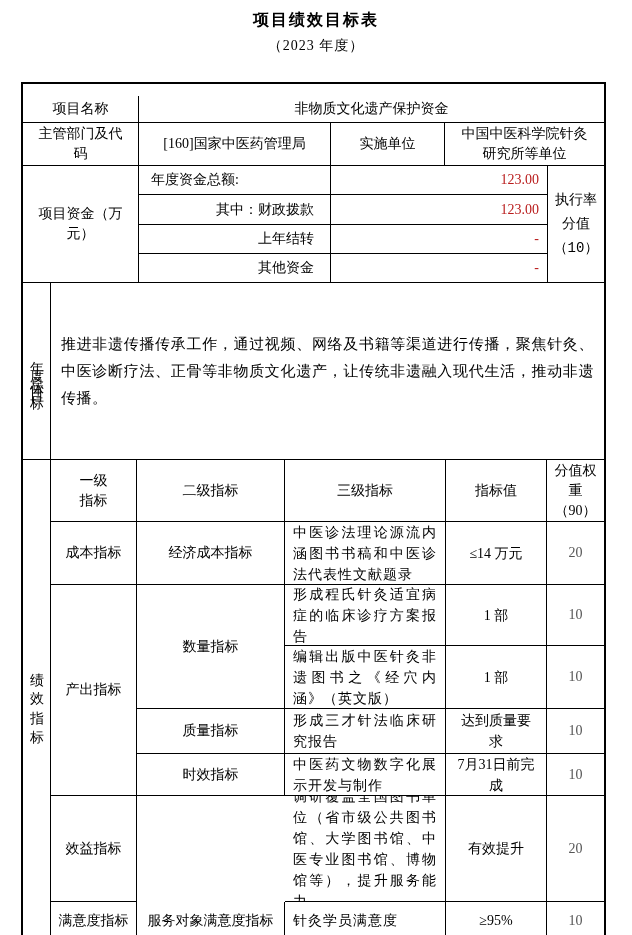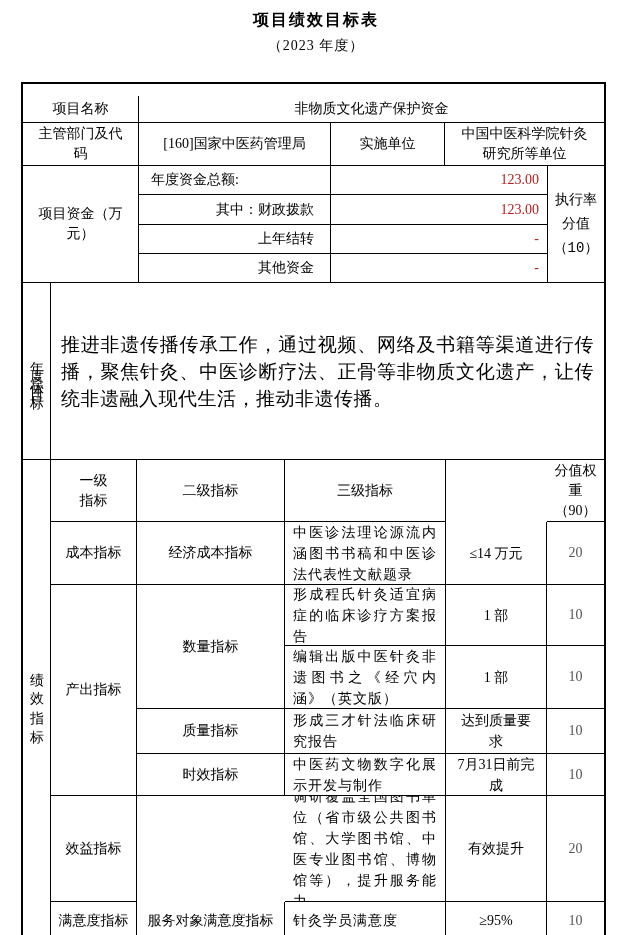--- a/index.html
+++ b/index.html
@@ -39,21 +39,21 @@
   .vert6 { letter-spacing:7px; }
   .vert4 { letter-spacing:19px; }
 
   .fname { justify-content:flex-start; }
   .fname .tx { text-align:right; padding-right:16px; }
   .fname-first .tx { text-align:left; padding-left:12px; }
   .fval .tx { text-align:right; padding-right:8px; color:#b91c1c; }
   .num { color:#555; }
   .wrap2 .tx { padding:0 12px; }
 
-  .goal .tx { text-align:justify; padding:0 10px; font-size:19px; line-height:27px; letter-spacing:0.5px; }
+  .goal .tx { text-align:justify; padding:0 10px; font-size:15px; line-height:27px; letter-spacing:0.5px; }
   .l3 .tx { text-align:justify; padding:0 8px; line-height:21px; letter-spacing:1px; }
   .val .tx { padding:0 10px; line-height:21px; }
   .rate { line-height:24px;font-family:Liberation Mono, monospace; }
   .hwt { line-height:20px; }
 </style>
 </head>
 <body>
 
 <div class="doc-title">项目绩效目标表</div>
 <div class="doc-subtitle">（2023 年度）</div>
@@ -137,20 +137,23 @@
       </div>
 
     <div class="cell pre" style="grid-area:1/2/2/3"><div class="tx">一级
 指标</div></div>
     <div class="cell" style="grid-area:1/3/2/4">
         <div class="tx">二级指标</div>
       </div>
     <div class="cell" style="grid-area:1/4/2/5">
         <div class="tx">三级指标</div>
       </div>
+    <div class="cell" style="grid-area:1/5/2/6">
+        <div class="tx">指标值</div>
+      </div>
     <div class="cell last pre hwt" style="grid-area:1/6/2/7"><div class="tx">分值权
 重
 （90）</div></div>
 
     <div class="cell" style="grid-area:2/3/3/4">
         <div class="tx">经济成本指标</div>
       </div>
     <div class="cell" style="grid-area:2/2/3/3">
         <div class="tx">成本指标</div>
       </div>

